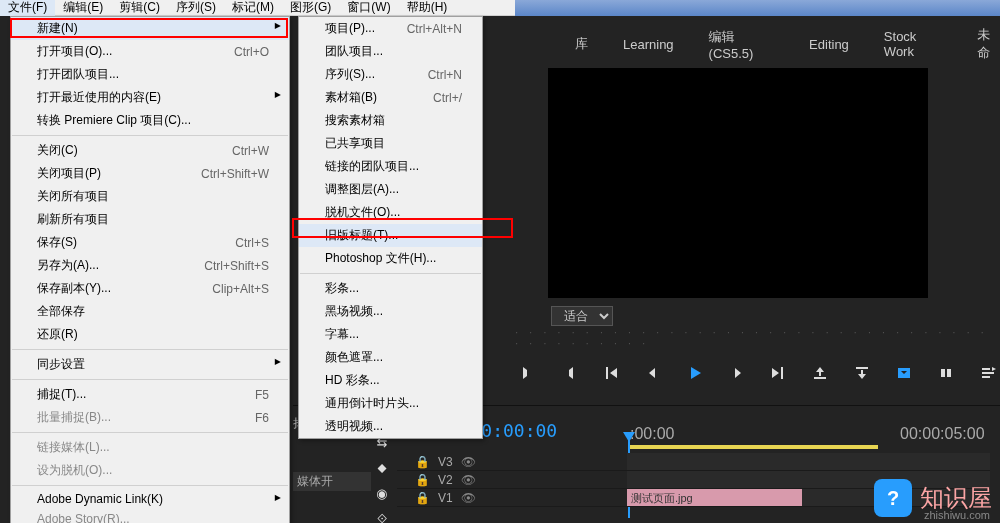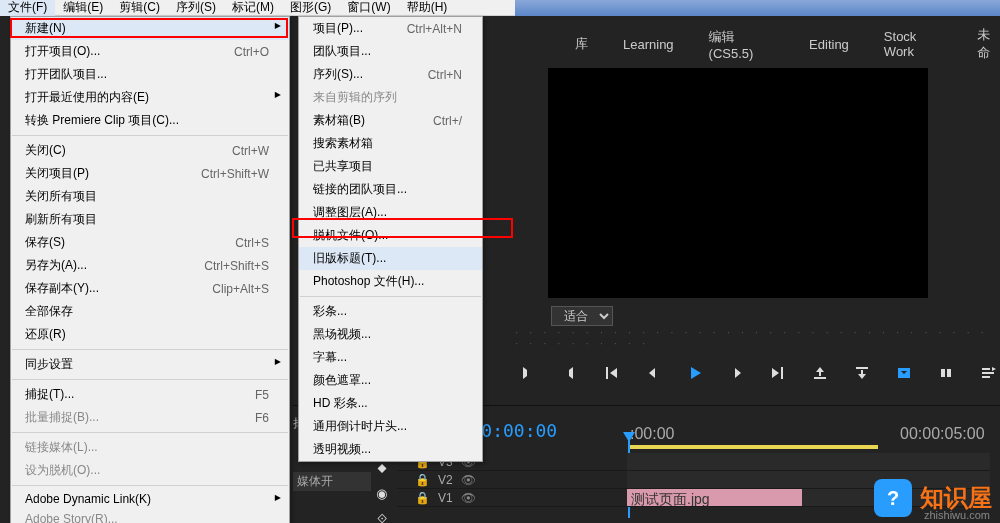--- a/index.html
+++ b/index.html
@@ -3,21 +3,21 @@
 <meta charset="utf-8">
 <style>
 *{margin:0;padding:0;box-sizing:border-box;font-family:"Microsoft YaHei",Arial,sans-serif;font-size:12px}
 body{width:1000px;height:523px;background:#232323;overflow:hidden;position:relative}
 .menubar{height:16px;background:#f0f0f0;display:flex;align-items:center;color:#000;border-bottom:1px solid #d0d0d0}
 .menubar span{padding:0 8px;cursor:pointer}
 .menubar .sel{background:#dde8f6}
 .dropdown{position:absolute;background:#f0f0f0;border:1px solid #a0a0a0;box-shadow:2px 2px 4px rgba(0,0,0,.3);z-index:100}
 .dd1{left:10px;top:16px;width:280px}
 .dd2{left:298px;top:16px;width:185px}
-.menu-item{display:flex;align-items:center;padding:3px 20px 3px 14px;color:#000;position:relative}
+.menu-item{display:flex;align-items:center;padding:3px 20px 3px 26px;color:#000;position:relative}
 .menu-item.hov{background:#dde8f6}
 .menu-item.disabled{color:#888}
 .menu-item .arrow{position:absolute;right:8px;top:4px}
 .menu-item .shortcut{margin-left:auto;color:#666;padding-left:20px}
 .menu-sep{height:1px;background:#d0d0d0;margin:3px 1px}
 .highlight-red{position:absolute;border:2px solid #ff0000;pointer-events:none;z-index:200}
 .hr1{left:10px;top:18px;width:278px;height:20px}
 .hr2{left:292px;top:218px;width:221px;height:20px}
 .topbar{position:absolute;left:515px;top:0;right:0;height:16px;background:linear-gradient(#8aa8d8,#5b86c8)}
 .tabs{position:absolute;left:515px;top:30px;right:0;height:28px;display:flex;align-items:center;color:#ccc;gap:35px;padding-left:60px}
@@ -40,24 +40,24 @@
 .tl-ruler .tlabel{position:absolute;font-size:16px}
 .tl-playhead{position:absolute;left:628px;top:438px;width:2px;height:80px;background:#289dfd}
 .tl-playhead:before{content:"";position:absolute;left:-5px;top:-6px;width:12px;height:10px;background:#289dfd;clip-path:polygon(0 0,100% 0,50% 100%)}
 .tl-yellow{position:absolute;left:628px;top:445px;width:250px;height:4px;background:#e8d552}
 .tracks{position:absolute;left:397px;top:453px;right:10px}
 .track{height:18px;display:flex;align-items:center;border-bottom:1px solid #1a1a1a}
 .track-head{width:230px;display:flex;align-items:center;gap:8px;padding-left:18px;color:#aaa;font-size:11px}
 .track-head .lock{color:#888}
 .track-head .eye{color:#888}
 .track-body{flex:1;background:#2a2a2a;height:100%;position:relative}
-.clip-pink{position:absolute;left:0;top:0;height:100%;width:175px;background:#d89aac;color:#333;font-size:14px;padding:2px 4px;overflow:hidden}
+.clip-pink{position:absolute;left:0;top:0;height:100%;width:175px;background:#d89aac;color:#333;font-size:11px;padding:2px 4px;overflow:hidden}
 .watermark{position:absolute;right:8px;bottom:6px;z-index:300;display:flex;align-items:center;gap:8px}
 .wm-icon{width:38px;height:38px;background:#289dfd;border-radius:8px;display:flex;align-items:center;justify-content:center;color:#fff;font-size:20px;font-weight:bold}
-.wm-text{color:#f97316;font-size:24px;font-weight:bold}
+.wm-text{color:#fca5a5;font-size:24px;font-weight:normal}
 .wm-url{position:absolute;right:8px;bottom:-2px;color:#aaa;font-size:10px}
 </style>
 </head>
 <body>
 
 <div class="menubar">
     <span class="sel">文件(F)</span>
     <span>编辑(E)</span>
     <span>剪辑(C)</span>
     <span>序列(S)</span>
@@ -155,23 +155,20 @@
       <span>项目(P)...</span>
       <span class="shortcut">Ctrl+Alt+N</span>
     </div>
     <div class="menu-item">
       <span>团队项目...</span>
     </div>
     <div class="menu-item">
       <span>序列(S)...</span>
       <span class="shortcut">Ctrl+N</span>
     </div>
-    <div class="menu-item disabled">
-      <span>来自剪辑的序列</span>
-    </div>
     <div class="menu-item">
       <span>素材箱(B)</span>
       <span class="shortcut">Ctrl+/</span>
     </div>
     <div class="menu-item">
       <span>搜索素材箱</span>
     </div>
     <div class="menu-item">
       <span>已共享项目</span>
     </div>

